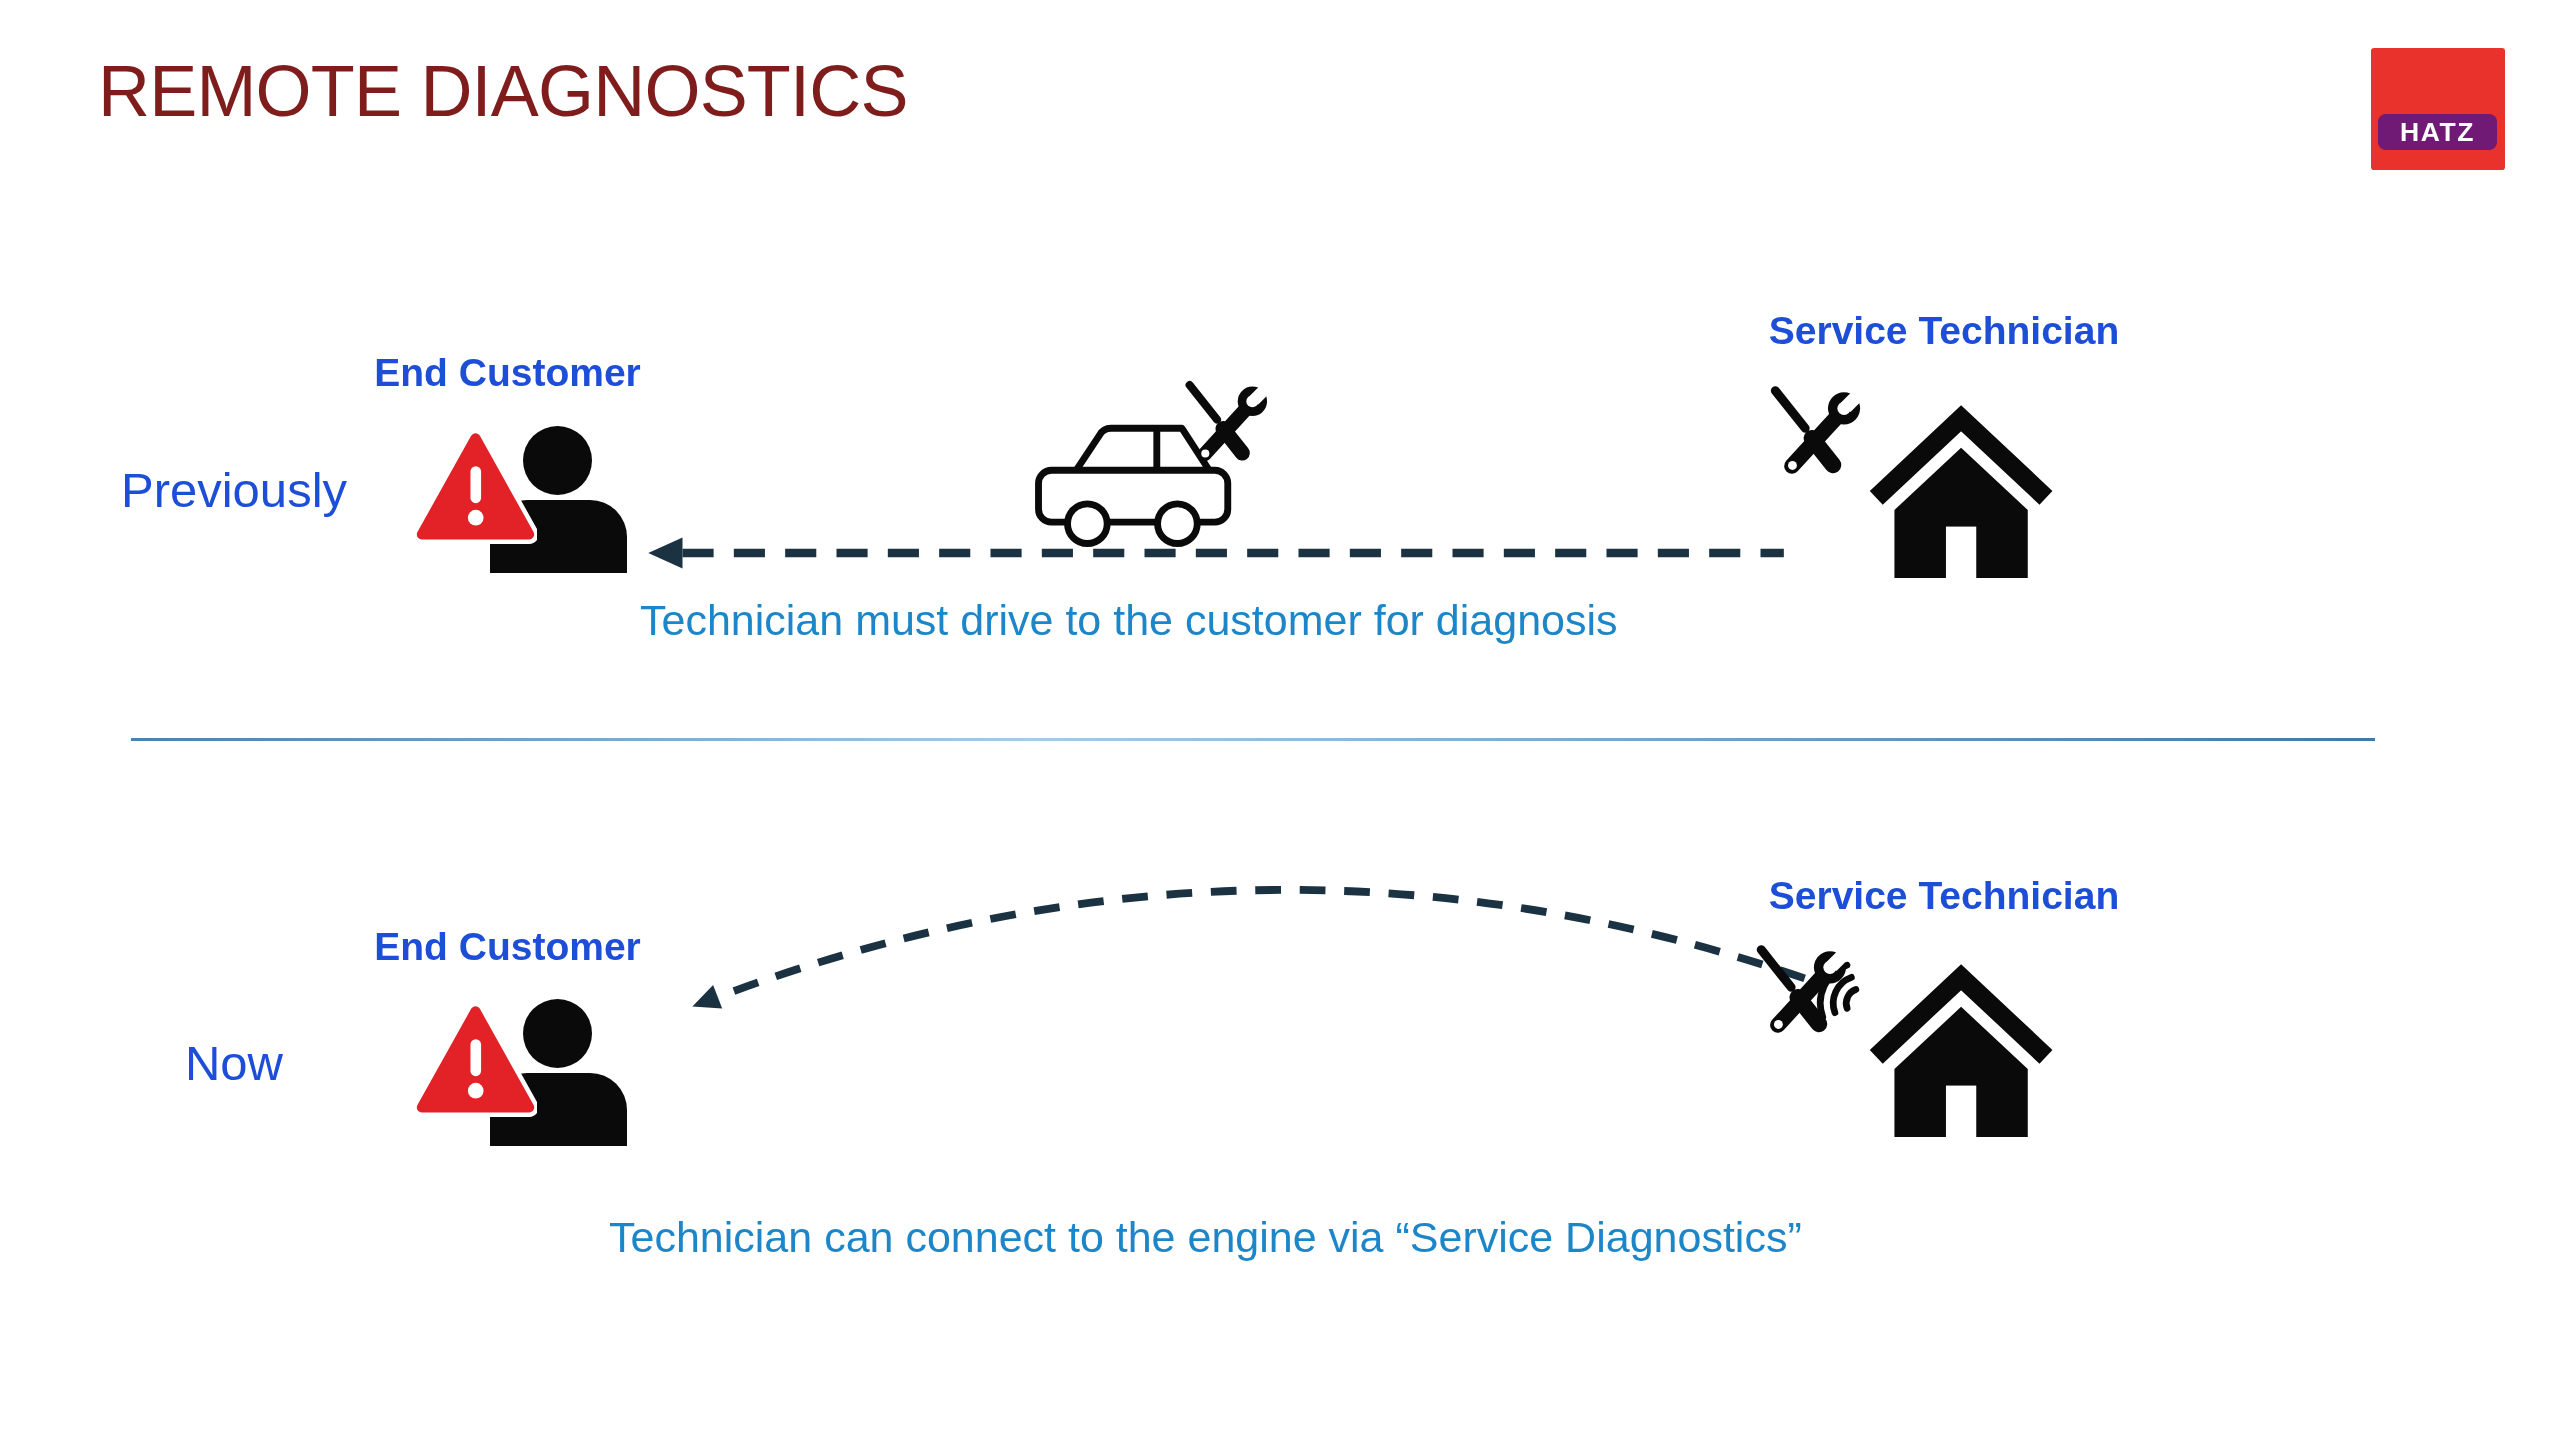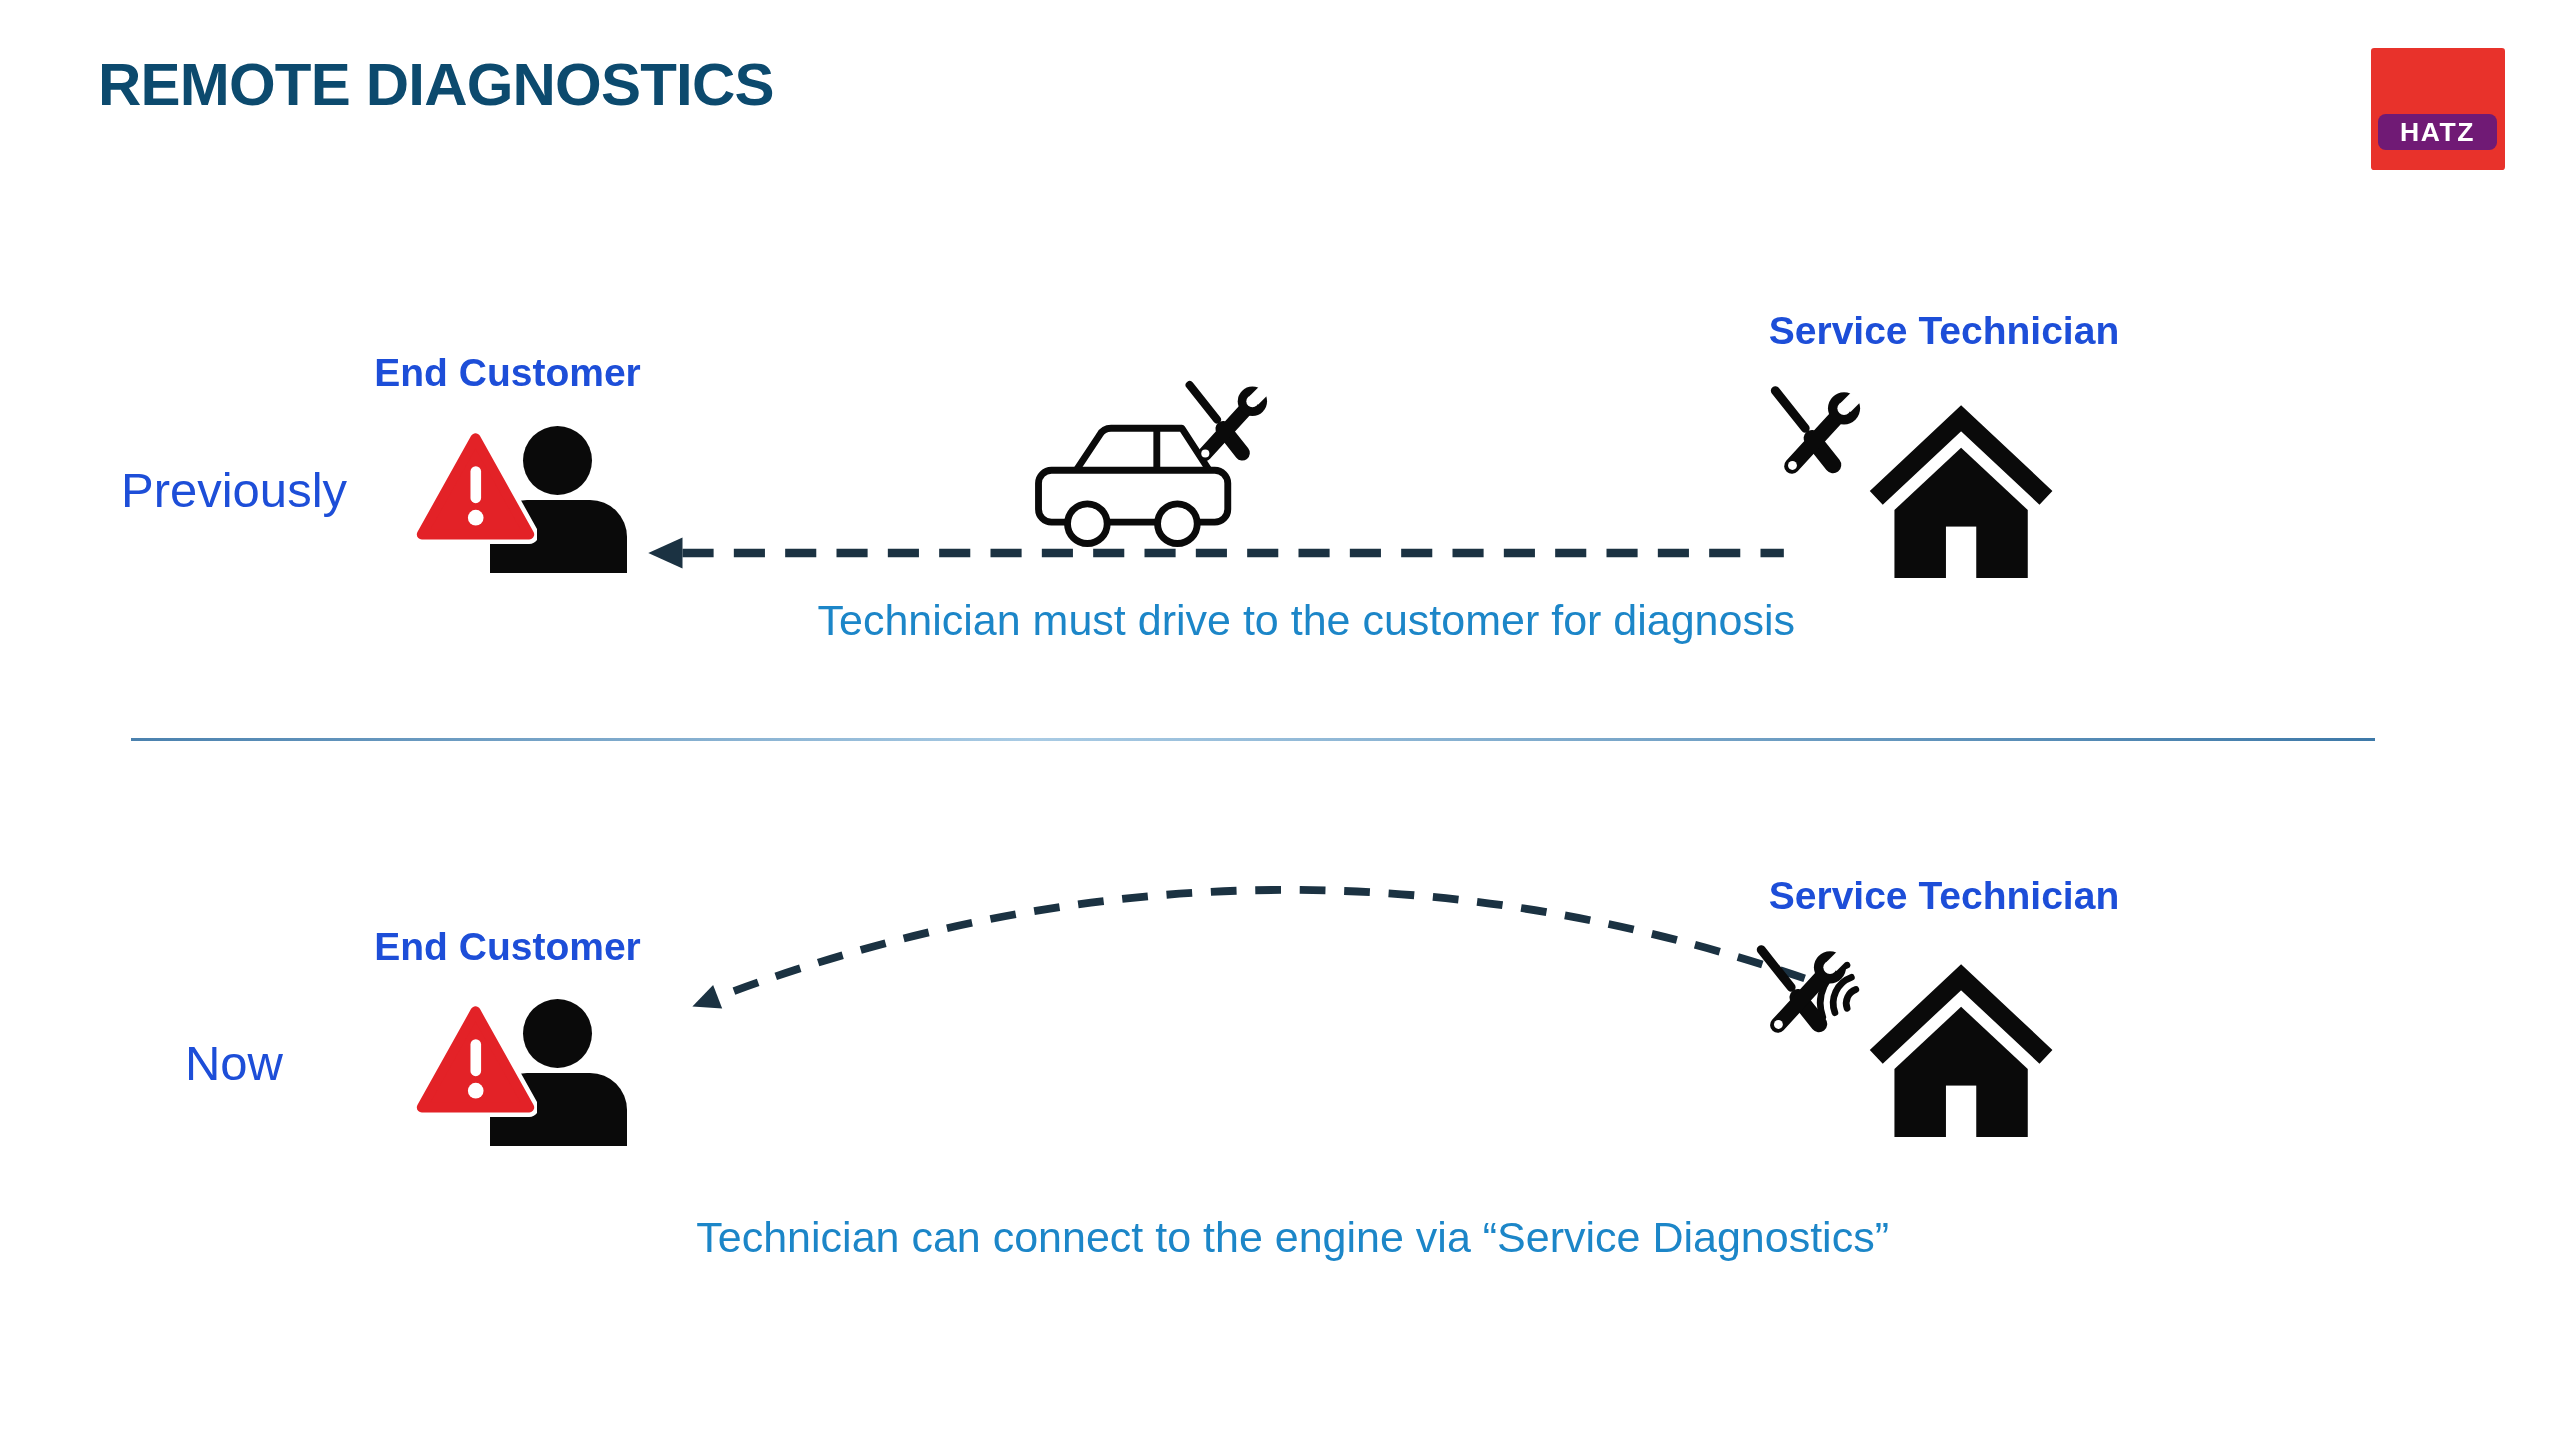--- a/index.html
+++ b/index.html
@@ -5,22 +5,22 @@
   html,body{margin:0;padding:0;}
   body{
     width:2576px;height:1449px;position:relative;overflow:hidden;
     background:#ffffff;
     font-family:"Liberation Sans","DejaVu Sans",sans-serif;
   }
   .abs{position:absolute;}
   
   .slide-title{
     left:98px;top:53px;width:1327px;
-    font-size:60px;line-height:1.08;font-weight:700;
-    letter-spacing:-0.8px;color:#0c4a6e;
+    font-size:72px;line-height:1.08;font-weight:400;
+    letter-spacing:-0.8px;color:#7f1d1d;
   }
   .logo{
     left:2371px;top:48px;width:134px;height:122px;
     background:#E8322B;border-radius:3.1px;
   }
   .logo-band{
     position:absolute;left:7px;top:66px;width:119px;height:36px;
     background:#701a75;border-radius:7.8px;
     display:flex;align-items:center;justify-content:center;
   }
@@ -28,21 +28,21 @@
     color:#ffffff;font-weight:700;font-size:26.5px;letter-spacing:1.6px;
   }
   
   .actor-label{
     font-weight:700;font-size:39px;color:#1d4ed8;text-align:center;
   }
   .row-label{
     font-size:49px;color:#1d4ed8;text-align:center;line-height:1.05;
   }
   .caption{
-    font-size:43px;color:#1C86C8;text-align:right;line-height:1.12;
+    font-size:43px;color:#1C86C8;text-align:left;line-height:1.12;
   }
   
   .divider{
     left:131px;top:738px;width:2244px;height:3.1px;
     background:linear-gradient(90deg,#4A81AE 0%,#9FC4E0 38%,#node 0,#3E79A8 100%);
     background:linear-gradient(90deg,#4A81AE 0%,#A9CBE4 40%,#3E79A8 100%);
   }
   
   .alert-person{width:219px;height:153px;}
   .person-head{

